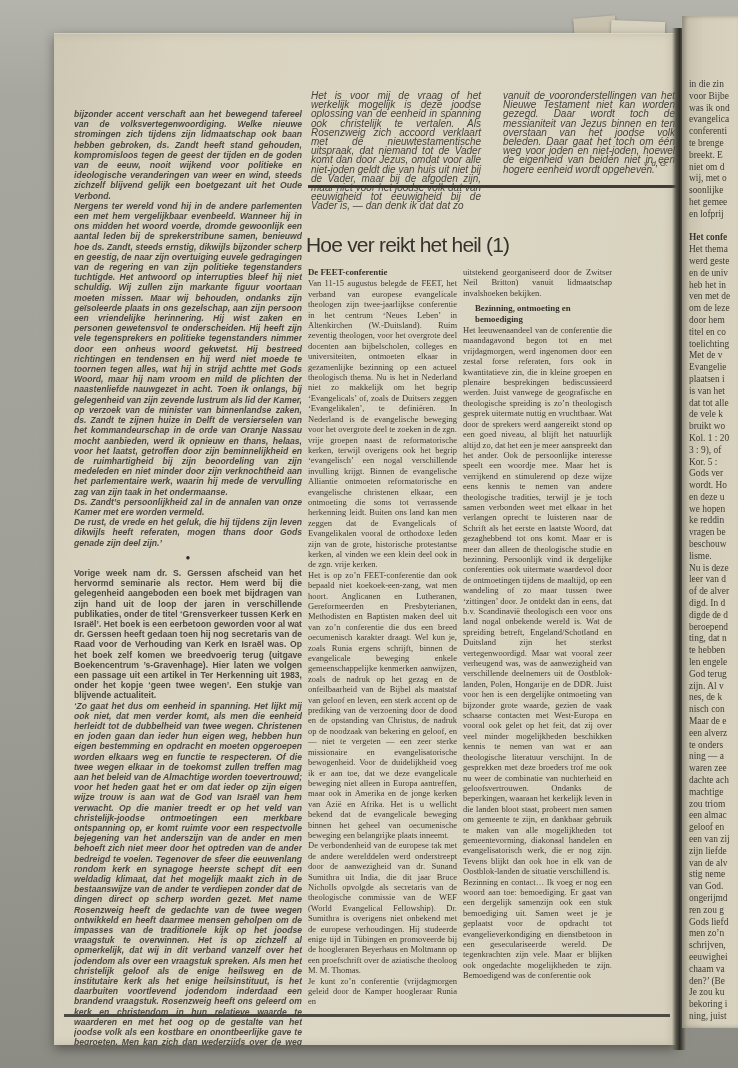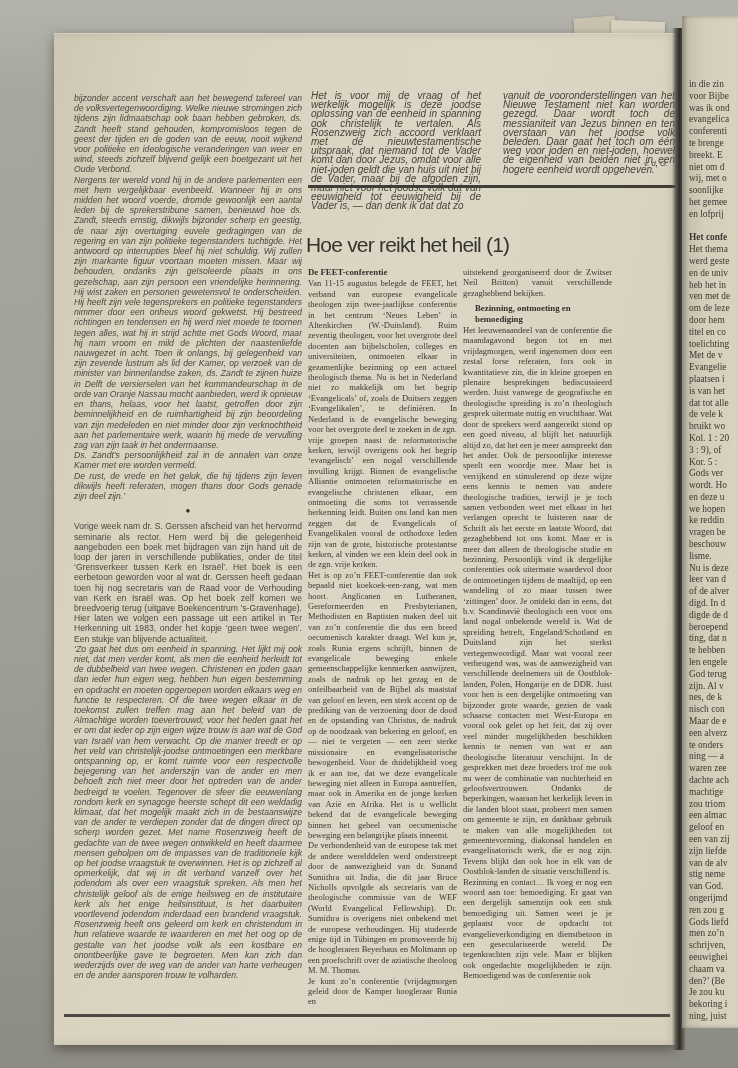--- a/index.html
+++ b/index.html
@@ -8,22 +8,22 @@
     background:linear-gradient(180deg,#b4b3ac 0%,#a7a69f 9%,#9f9e97 60%,#8c8b84 100%);}
   
   .scrap{position:absolute;box-shadow:0 1px 3px rgba(30,28,22,.4);}
   .scrap-a{left:574px;top:17px;width:42px;height:23px;background:#c8c2af;transform:rotate(-5deg);}
   .scrap-b{left:611px;top:21px;width:54px;height:18px;background:#d7d1bf;transform:rotate(2deg);}
   
   .main-page{position:absolute;left:54px;top:33px;width:622px;height:1012px;overflow:hidden;
     background:linear-gradient(100deg,#cdc7b3 0%,#d8d2bf 15%,#dcd6c4 55%,#d6d0bd 100%);
     box-shadow:0 4px 10px rgba(40,38,30,.5), inset 0 1px 0 rgba(255,255,255,.25), inset -4px 0 9px rgba(120,112,90,.28), inset 3px 0 6px rgba(255,255,250,.12);}
   
-  .left-col{position:absolute;left:20px;top:60px;width:228px;height:950px;overflow:hidden;
-    font-style:italic;font-size:8.6px;line-height:10.2px;text-align:justify;color:#4a4841;}
+  .left-col{position:absolute;left:20px;top:76px;width:228px;height:950px;overflow:hidden;
+    font-style:italic;font-size:8.6px;line-height:10.2px;text-align:justify;color:#4a4841;font-weight:bold;}
   .lc-par{margin:0;}
   .lc-par.roman{font-style:normal;}
   .lc-par.bullet{font-style:normal;text-align:center;font-size:8px;margin:5px 0;color:#2e2d28;letter-spacing:0;}
   
   .quote{position:absolute;top:58px;font-style:italic;font-size:10px;line-height:9.2px;
     text-align:justify;color:#45433d;}
   .quote-1{left:257px;width:170px;}
   .quote-2{left:449px;width:172px;}
   .quote-sig{position:absolute;left:449px;top:126px;width:165px;text-align:right;
     font-style:italic;font-size:7.6px;color:#45433d;}
@@ -88,21 +88,21 @@
       <div class="subhead">De FEET-conferentie</div>
       <div>
           <p class="par">Van 11-15 augustus belegde de FEET, het verband van europese evangelicale theologen zijn twee-jaarlijkse conferentie in het centrum ‘Neues Leben’ in Altenkirchen (W.-Duitsland). Ruim zeventig theologen, voor het overgrote deel docenten aan bijbelscholen, colleges en universiteiten, ontmoeten elkaar in gezamenlijke bezinning op een actueel theologisch thema. Nu is het in Nederland niet zo makkelijk om het begrip ‘Evangelicals’ of, zoals de Duitsers zeggen ‘Evangelikalen’, te definiëren. In Nederland is de evangelische beweging voor het overgrote deel te zoeken in de zgn. vrije groepen naast de reformatorische kerken, terwijl overigens ook het begrip ‘evangelisch’ een nogal verschillende invulling krijgt. Binnen de evangelische Alliantie ontmoeten reformatorische en evangelische christenen elkaar, een ontmoeting die soms tot verrassende herkenning leidt. Buiten ons land kan men zeggen dat de Evangelicals of Evangelikalen vooral de orthodoxe leden zijn van de grote, historische protestantse kerken, al vinden we een klein deel ook in de zgn. vrije kerken.</p>
           <p class="par">Het is op zo’n FEET-conferentie dan ook bepaald niet koekoek-een-zang, wat men hoort. Anglicanen en Lutheranen, Gereformeerden en Presbyterianen, Methodisten en Baptisten maken deel uit van zo’n conferentie die dus een breed oecumenisch karakter draagt. Wel kun je, zoals Runia ergens schrijft, binnen de evangelicale beweging enkele gemeenschappelijke kenmerken aanwijzen, zoals de nadruk op het gezag en de onfeilbaarheid van de Bijbel als maatstaf van geloof en leven, een sterk accent op de prediking van de verzoening door de dood en de opstanding van Christus, de nadruk op de noodzaak van bekering en geloof, en — niet te vergeten — een zeer sterke missionaire en evangelisatorische bewogenheid. Voor de duidelijkheid voeg ik er aan toe, dat we deze evangelicale beweging niet alleen in Europa aantreffen, maar ook in Amerika en de jonge kerken van Azië en Afrika. Het is u wellicht bekend dat de evangelicale beweging binnen het geheel van oecumenische beweging een belangrijke plaats inneemt.</p>
           <p class="par">De verbondenheid van de europese tak met de andere werelddelen werd onderstreept door de aanwezigheid van dr. Sunand Sumithra uit India, die dit jaar Bruce Nicholls opvolgde als secretaris van de theologische commissie van de WEF (World Evangelical Fellowship). Dr. Sumithra is overigens niet onbekend met de europese verhoudingen. Hij studeerde enige tijd in Tübingen en promoveerde bij de hoogleraren Beyerhaus en Moltmann op een proefschrift over de aziatische theoloog M. M. Thomas.</p>
           <p class="par">Je kunt zo’n conferentie (vrijdagmorgen geleid door de Kamper hoogleraar Runia en</p>
         </div>
     </div>
 
     <div class="col col-2">
-      <p class="par">uitstekend georganiseerd door de Zwitser Neil Britton) vanuit verschillende gezaghebbend bekijken.</p>
+      <p class="par">uitstekend georganiseerd door de Zwitser Neil Britton) vanuit lidmaatschap invalshoeken bekijken.</p>
       <div class="subhead subhead-2">Bezinning, ontmoeting en bemoediging</div>
       <div>
           <p class="par">Het leeuwenaandeel van de conferentie die maandagavond begon tot en met vrijdagmorgen, werd ingenomen door een zestal forse referaten, fors ook in kwantitatieve zin, die in kleine groepen en plenaire besprekingen bediscussieerd werden. Juist vanwege de geografische en theologische spreiding is zo’n theologisch gesprek uitermate nuttig en vruchtbaar. Wat door de sprekers werd aangereikt stond op een goed niveau, al blijft het natuurlijk altijd zo, dat het een je meer aanspreekt dan het ander. Ook de persoonlijke interesse speelt een woordje mee. Maar het is verrijkend en stimulerend op deze wijze eens kennis te nemen van andere theologische tradities, terwijl je je toch samen verbonden weet met elkaar in het verlangen oprecht te luisteren naar de Schrift als het eerste en laatste Woord, dat gezaghebbend tot ons komt. Maar er is meer dan alleen de theologische studie en bezinning. Persoonlijk vind ik dergelijke conferenties ook uitermate waardevol door de ontmoetingen tijdens de maaltijd, op een wandeling of zo maar tussen twee ‘zittingen’ door. Je ontdekt dan in eens, dat b.v. Scandinavië theologisch een voor ons land nogal onbekende wereld is. Wat de spreiding betreft, Engeland/Schotland en Duitsland zijn het sterkst vertegenwoordigd. Maar wat vooral zeer verheugend was, was de aanwezigheid van verschillende deelnemers uit de Oostblok-landen, Polen, Hongarije en de DDR. Juist voor hen is een dergelijke ontmoeting van bijzonder grote waarde, gezien de vaak schaarse contacten met West-Europa en vooral ook gelet op het feit, dat zij over veel minder mogelijkheden beschikken kennis te nemen van wat er aan theologische literatuur verschijnt. In de gesprekken met deze broeders trof me ook nu weer de combinatie van nuchterheid en geloofsvertrouwen. Ondanks de beperkingen, waaraan het kerkelijk leven in die landen bloot staat, probeert men samen om gemeente te zijn, en dankbaar gebruik te maken van alle mogelijkheden tot gemeentevorming, diakonaal handelen en evangelisatorisch werk, die er nog zijn. Tevens blijkt dan ook hoe in elk van de Oostblok-landen de situatie verschillend is.</p>
           <p class="par">Bezinning en contact… Ik voeg er nog een woord aan toe: bemoediging. Er gaat van een dergelijk samenzijn ook een stuk bemoediging uit. Samen weet je je geplaatst voor de opdracht tot evangelieverkondiging en dienstbetoon in een geseculariseerde wereld. De tegenkrachten zijn vele. Maar er blijken ook ongedachte mogelijkheden te zijn. Bemoedigend was de conferentie ook</p>
         </div>
     </div>
 
     <div class="rule bottom-rule"></div>
   </div>
 

